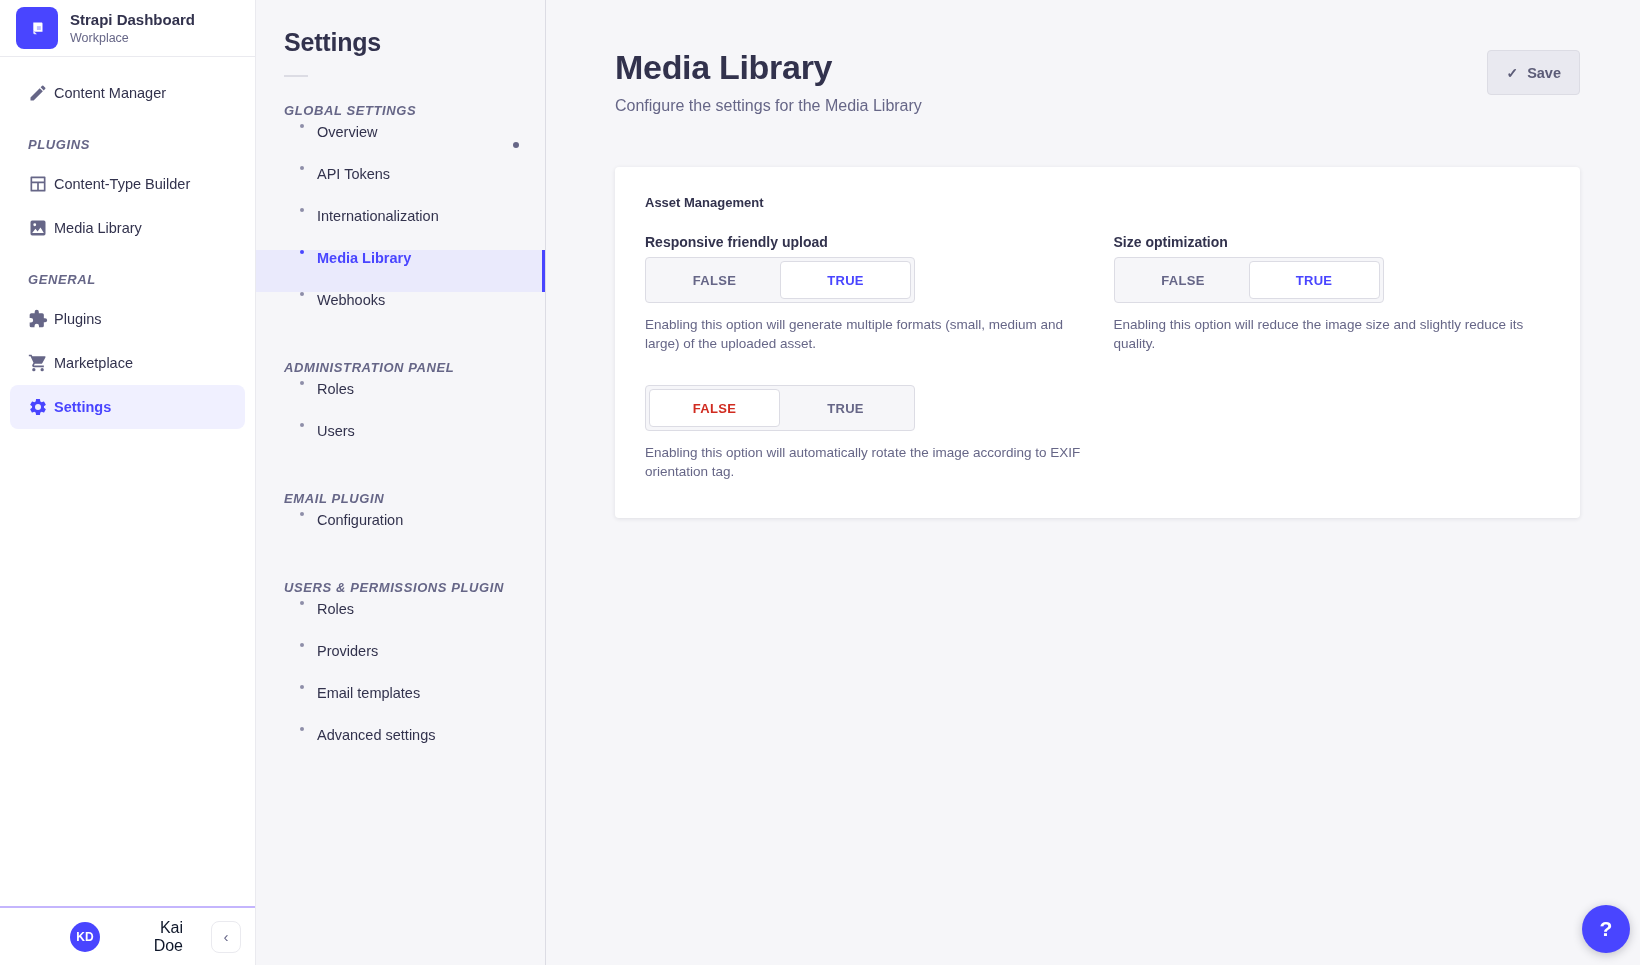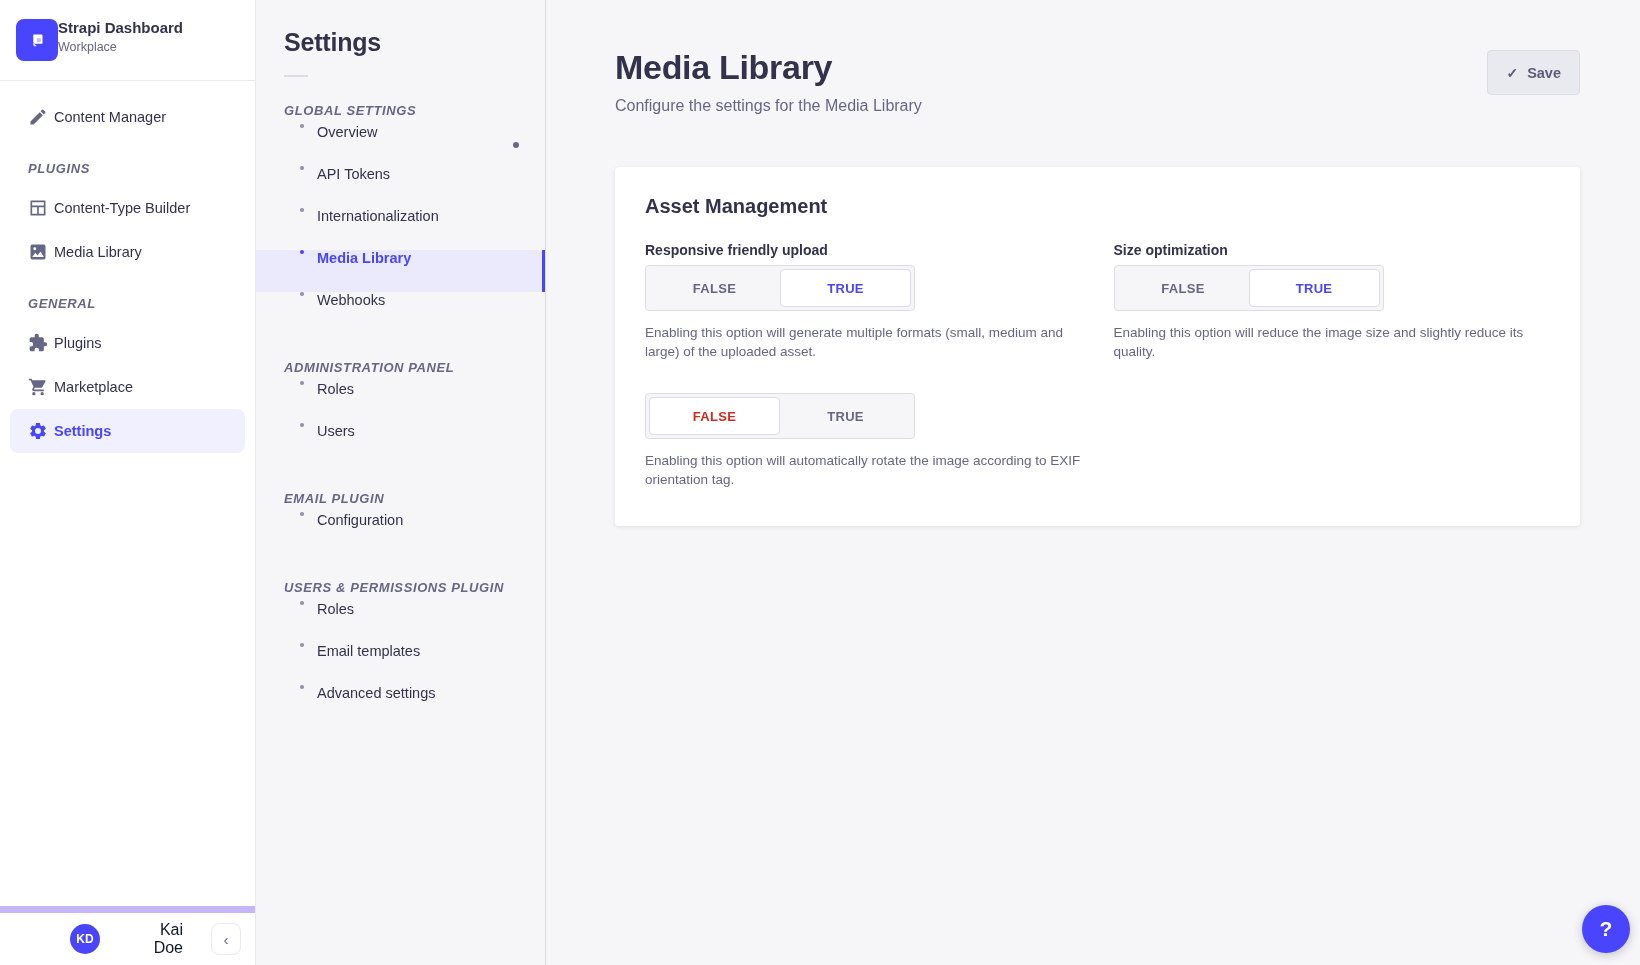--- a/index.html
+++ b/index.html
@@ -5,37 +5,37 @@
   * { box-sizing: border-box; margin: 0; padding: 0; }
   html,body { width:1640px; height:965px; }
   body {
     display:flex; overflow:hidden;
     font-family:"Liberation Sans", sans-serif;
     background:#f6f6f9; color:#32324d;
   }
   
   .sidebar { width:256px; min-width:256px; background:#ffffff; border-right:1px solid #eaeaef;
              display:flex; flex-direction:column; }
-  .brand { display:flex; padding:19px 16px; border-bottom:1px solid #eaeaef; }
+  .brand { display:flex; align-items:center; gap:12px; padding:7px 16px; border-bottom:1px solid #eaeaef; }
   .logo { width:42px; height:42px; border-radius:8px; background:#4945ff;
           display:flex; align-items:center; justify-content:center; flex:none; }
   .logo svg { width:24px; height:24px; }
   .brand-title { font-size:15px; font-weight:bold; color:#32324d; line-height:1.25; }
   .brand-sub { font-size:12.5px; color:#666687; margin-top:2px; }
   .nav { flex:1; padding-top:14px; }
   .nav-section-title, .subnav-section-title {
     font-size:13px; font-weight:bold; letter-spacing:.6px; color:#666687; text-transform:uppercase;font-style:italic; }
   .nav-section-title { padding:22px 0 10px 28px; }
   .nav-item { display:flex; align-items:center; gap:6px; height:44px; margin:0 10px; padding:0 18px;
               border-radius:8px; font-size:14.5px; color:#32324d; cursor:pointer; }
   .nav-item .icon { width:20px; height:20px; color:#666687; flex:none; display:flex; }
   .nav-item .icon svg { width:20px; height:20px; fill:currentColor; }
   .nav-item.active { background:#f0f0ff; color:#4945ff; font-weight:bold; }
   .nav-item.active .icon { color:#4945ff; }
-  .user-row { border-top:7px solid #c4b5fd; height:59px; display:flex; align-items:center;
+  .user-row { border-top:2px solid #c4b5fd; height:59px; display:flex; align-items:center;
               padding:0 14px 0 70px; gap:28px; }
   .avatar { width:30px; height:30px; border-radius:50%; background:#4945ff; color:#fff;
             font-size:12px; font-weight:bold; display:flex; align-items:center; justify-content:center;
             cursor:pointer; flex:none; }
   .user-name { flex:1; text-align:right; font-size:16px; color:#0f172a; }
   .collapse-btn { width:30px; height:32px; border:1px solid #eaeaef; background:#fff; border-radius:8px;
                   color:#666687; font-size:15px; line-height:1; cursor:pointer; }
   
   .subnav { width:290px; min-width:290px; background:#f6f6f9; border-right:1px solid #dcdce4;
             padding-top:28px; overflow:hidden; }
@@ -53,21 +53,21 @@
   .main { flex:1; padding:0 60px 0 69px; position:relative; }
   .main-header { display:flex; justify-content:space-between; align-items:flex-start; padding-top:48px; }
   .page-title { font-size:34px; font-weight:bold; color:#32324d; letter-spacing:-.3px; }
   .page-subtitle { font-size:16px; color:#666687; margin-top:10px; }
   .save-btn { display:flex; align-items:center; gap:9px; background:#e9e9f0; border:1px solid #dcdce4;
               border-radius:4px; padding:0 18px; height:45px; font-family:inherit;
               font-size:14.5px; font-weight:bold; color:#5c5c77; cursor:pointer; margin-top:2px; }
   .save-btn .check { font-size:14px; }
   .card { margin-top:52px; background:#fff; border-radius:4px; box-shadow:0 1px 4px rgba(33,33,52,.1);
           padding:28px 30px 36px; }
-  .card-title { font-size:20px; font-weight:bold; color:#32324d; margin-bottom:24px; }
+  .card-title { font-size:13px; font-weight:bold; color:#32324d; margin-bottom:24px; }
   .fields { display:grid; grid-template-columns:1fr 1fr; column-gap:22px; row-gap:28px;gap:32px; }
   .field-label { font-size:14px; font-weight:bold; color:#32324d; margin-bottom:7px; }
   .toggle { width:270px; height:46px; border:1px solid #dcdce4; background:#f6f6f9; border-radius:4px;
             padding:3px; display:flex; }
   .toggle-opt { flex:1; display:flex; align-items:center; justify-content:center; font-size:13px;
                 font-weight:bold; letter-spacing:.3px; color:#666687; border-radius:4px;
                 border:1px solid transparent; cursor:pointer; }
   .toggle-opt.selected { background:#fff; border-color:#dcdce4; }
   .hint { font-size:13.5px; color:#666687; line-height:1.38; margin-top:13px; max-width:438px; }
   
@@ -188,20 +188,24 @@
       </div>
       <div class="subnav-section-title">EMAIL PLUGIN</div>
       <div class="subnav-item">
         <span class="bullet"></span>
         <span>Configuration</span>
       </div>
       <div class="subnav-section-title">USERS &amp; PERMISSIONS PLUGIN</div>
       <div class="subnav-item">
         <span class="bullet"></span>
         <span>Roles</span>
+      </div>
+      <div class="subnav-item">
+        <span class="bullet"></span>
+        <span>Providers</span>
       </div>
       <div class="subnav-item">
         <span class="bullet"></span>
         <span>Email templates</span>
       </div>
       <div class="subnav-item">
         <span class="bullet"></span>
         <span>Advanced settings</span>
       </div>
     </div>

